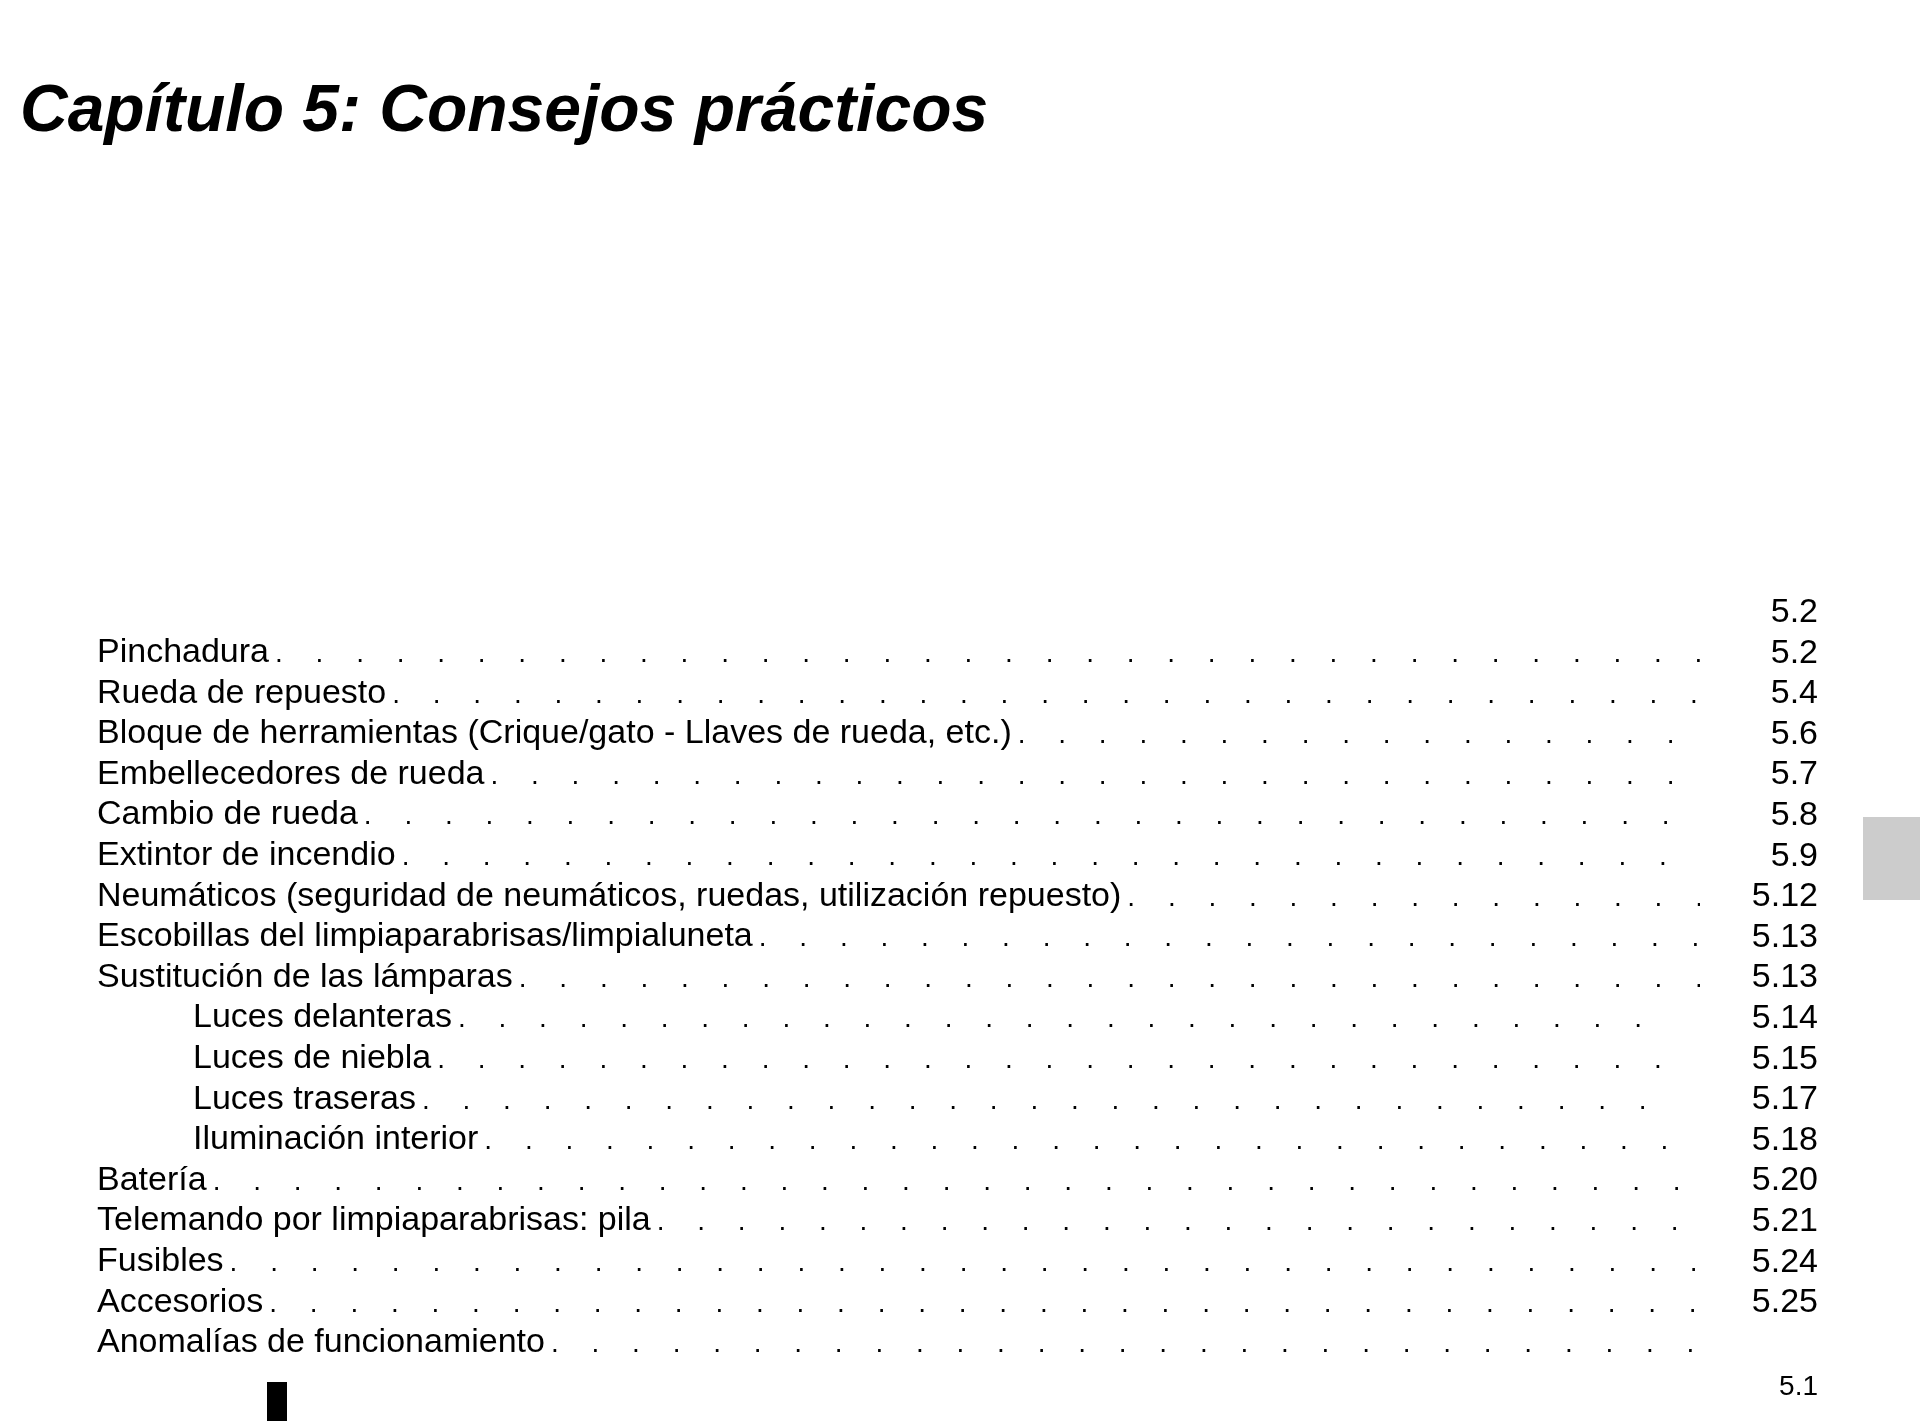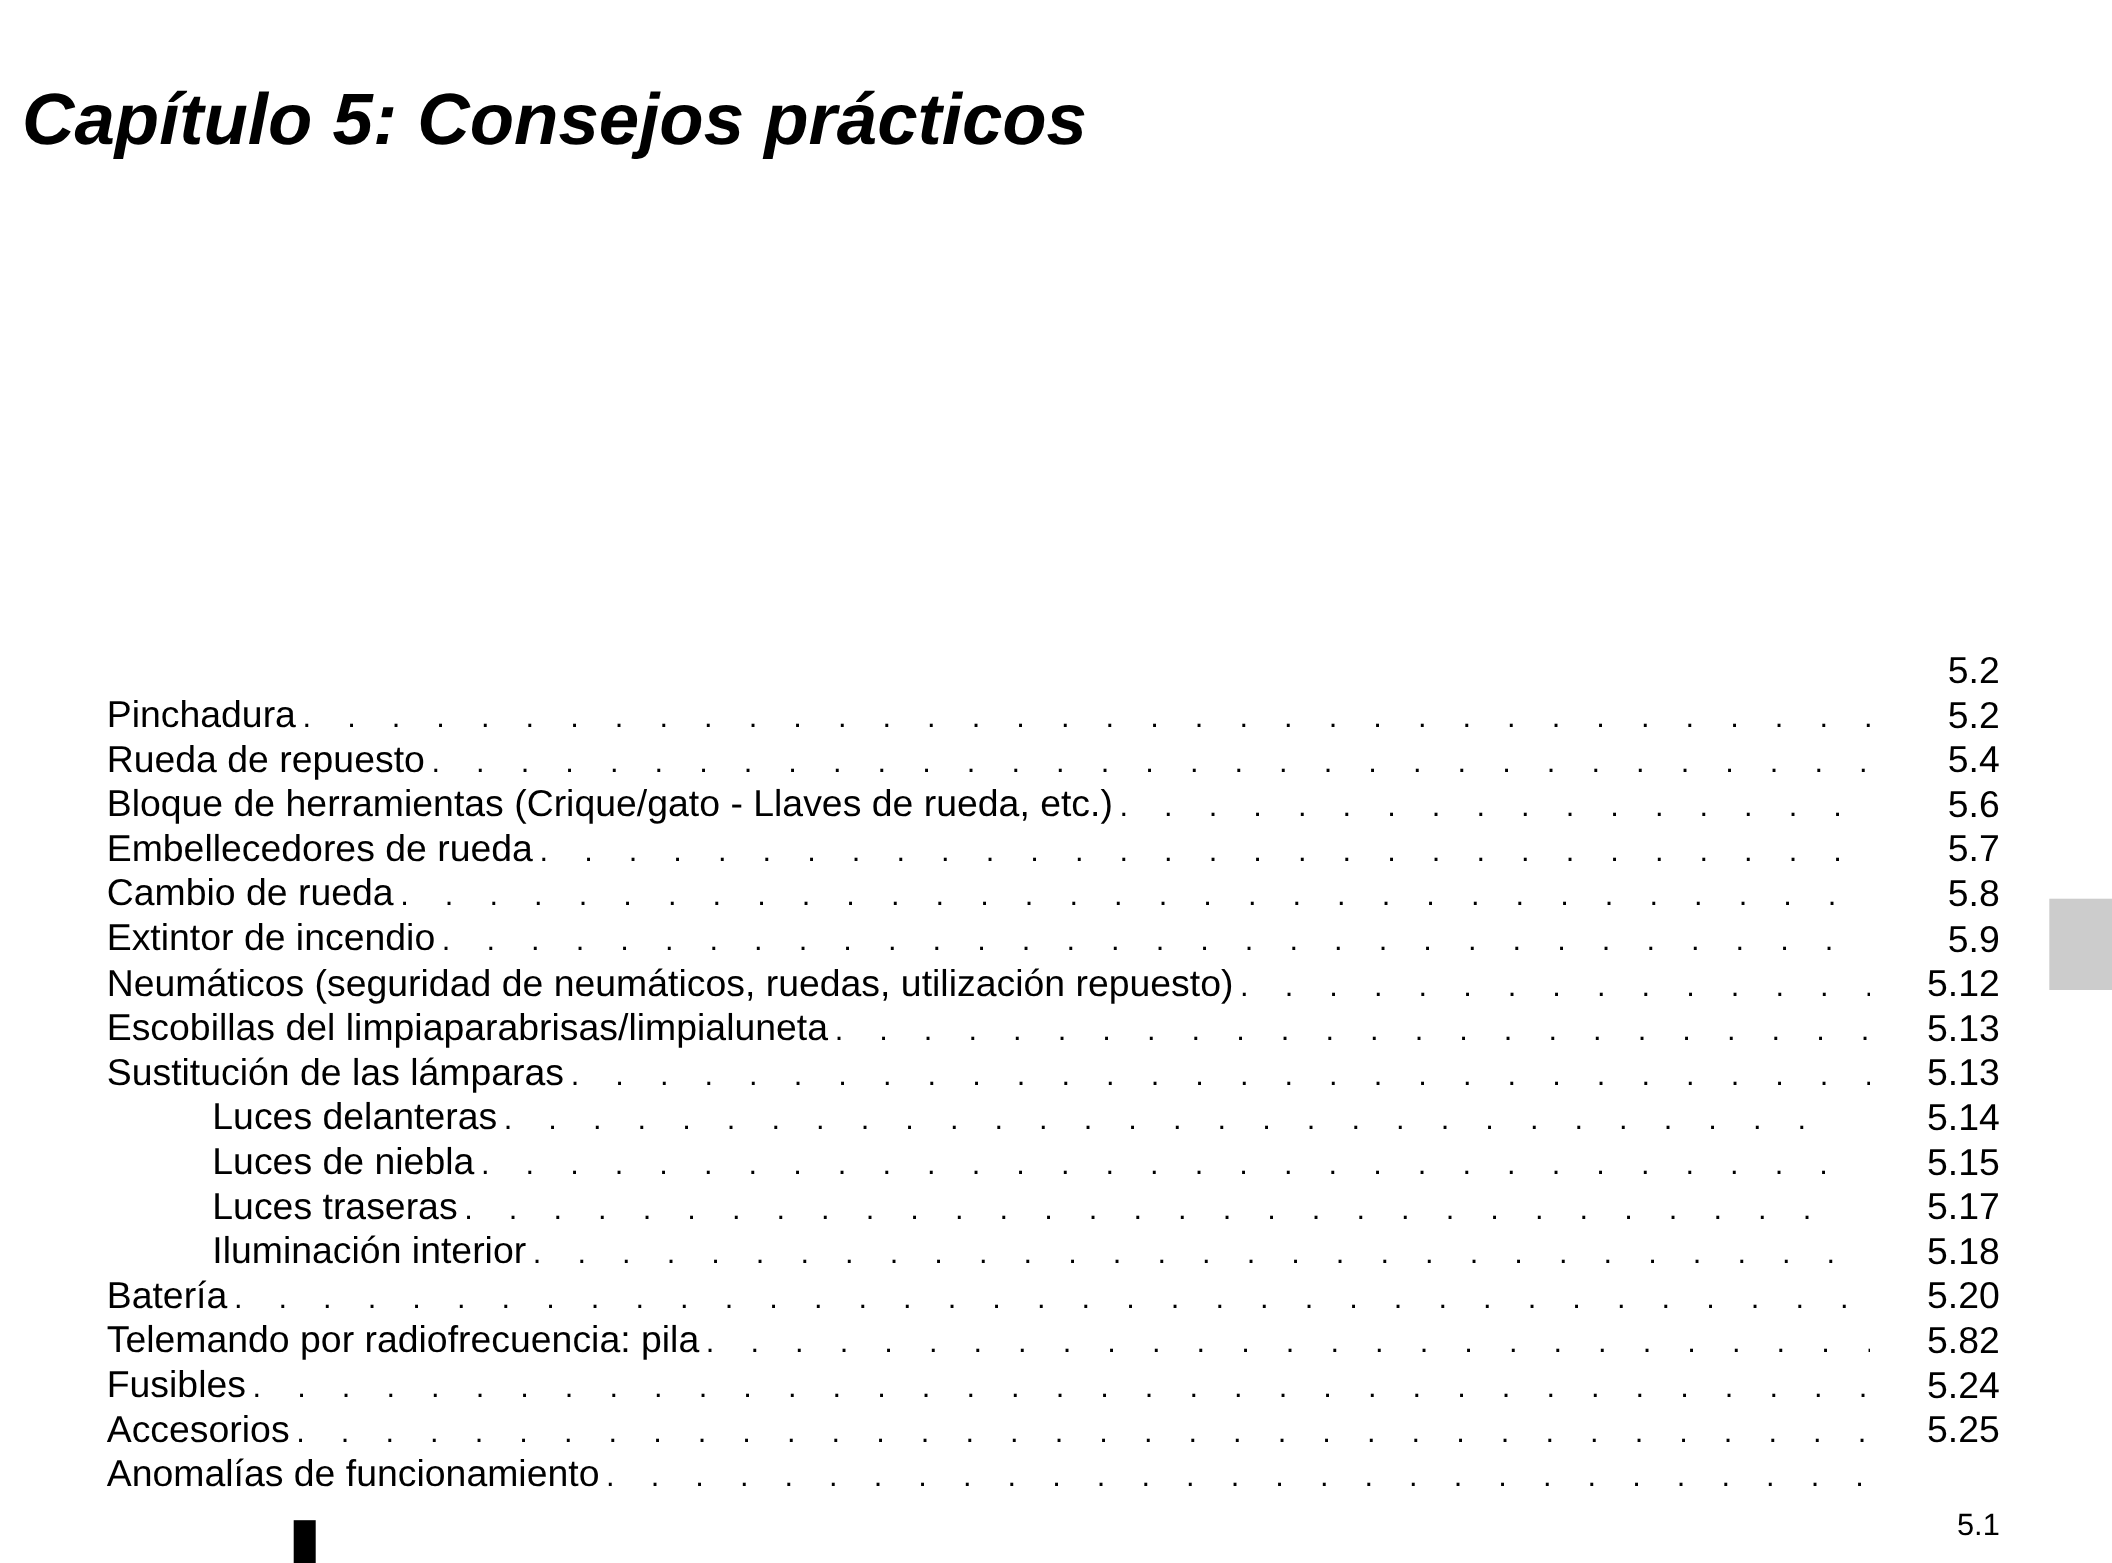--- a/index.html
+++ b/index.html
@@ -91,28 +91,28 @@
     <span class="label">Iluminación interior</span>
     <span class="leader">. . . . . . . . . . . . . . . . . . . . . . . . . . . . . . . . . . . . . . . . . . . . . . . . . . . . . . . . . . . . . . . . . . . . . . . . . . . . . . . . . . . . . . . . . . . . . . . . . . .</span>
     <span class="page">5.17</span>
   </div>
   <div class="row">
     <span class="label">Batería</span>
     <span class="leader">. . . . . . . . . . . . . . . . . . . . . . . . . . . . . . . . . . . . . . . . . . . . . . . . . . . . . . . . . . . . . . . . . . . . . . . . . . . . . . . . . . . . . . . . . . . . . . . . . . .</span>
     <span class="page">5.18</span>
   </div>
   <div class="row">
-    <span class="label">Telemando por radiofrecuencia: pila</span>
+    <span class="label">Telemando por limpiaparabrisas: pila</span>
     <span class="leader">. . . . . . . . . . . . . . . . . . . . . . . . . . . . . . . . . . . . . . . . . . . . . . . . . . . . . . . . . . . . . . . . . . . . . . . . . . . . . . . . . . . . . . . . . . . . . . . . . . .</span>
     <span class="page">5.20</span>
   </div>
   <div class="row">
     <span class="label">Fusibles</span>
     <span class="leader">. . . . . . . . . . . . . . . . . . . . . . . . . . . . . . . . . . . . . . . . . . . . . . . . . . . . . . . . . . . . . . . . . . . . . . . . . . . . . . . . . . . . . . . . . . . . . . . . . . .</span>
-    <span class="page">5.82</span>
+    <span class="page">5.21</span>
   </div>
   <div class="row">
     <span class="label">Accesorios</span>
     <span class="leader">. . . . . . . . . . . . . . . . . . . . . . . . . . . . . . . . . . . . . . . . . . . . . . . . . . . . . . . . . . . . . . . . . . . . . . . . . . . . . . . . . . . . . . . . . . . . . . . . . . .</span>
     <span class="page">5.24</span>
   </div>
   <div class="row">
     <span class="label">Anomalías de funcionamiento</span>
     <span class="leader">. . . . . . . . . . . . . . . . . . . . . . . . . . . . . . . . . . . . . . . . . . . . . . . . . . . . . . . . . . . . . . . . . . . . . . . . . . . . . . . . . . . . . . . . . . . . . . . . . . .</span>
     <span class="page">5.25</span>

